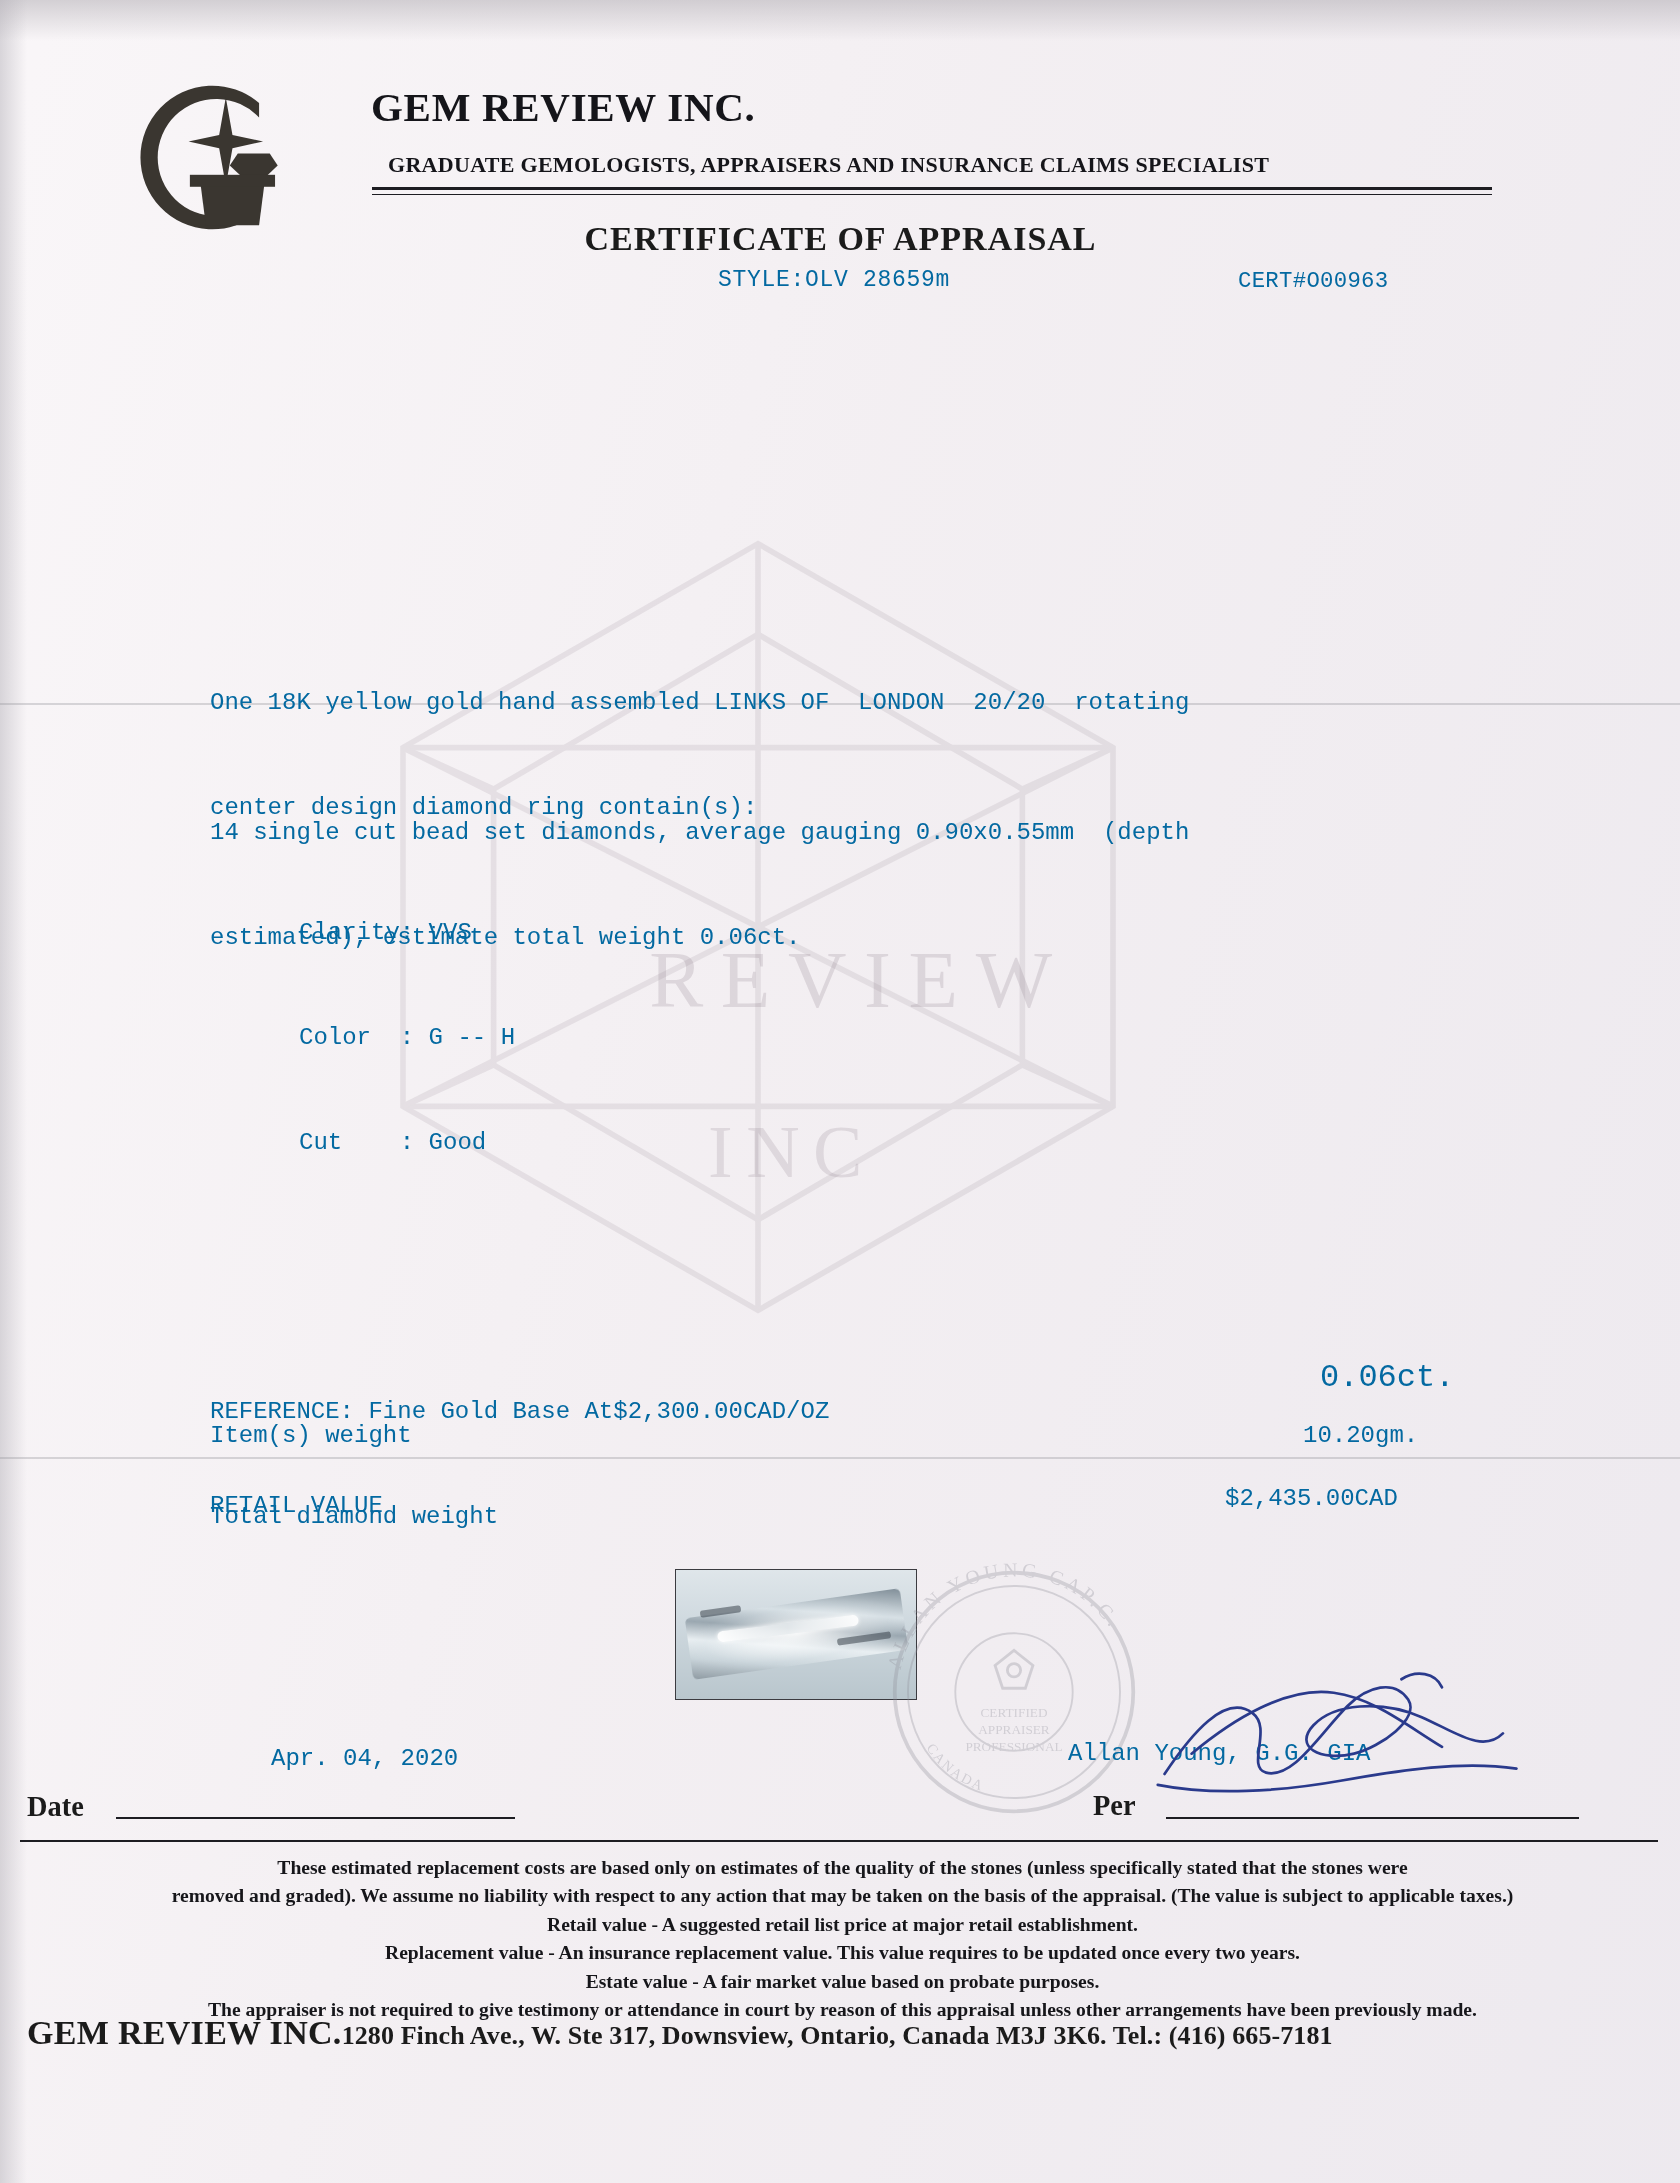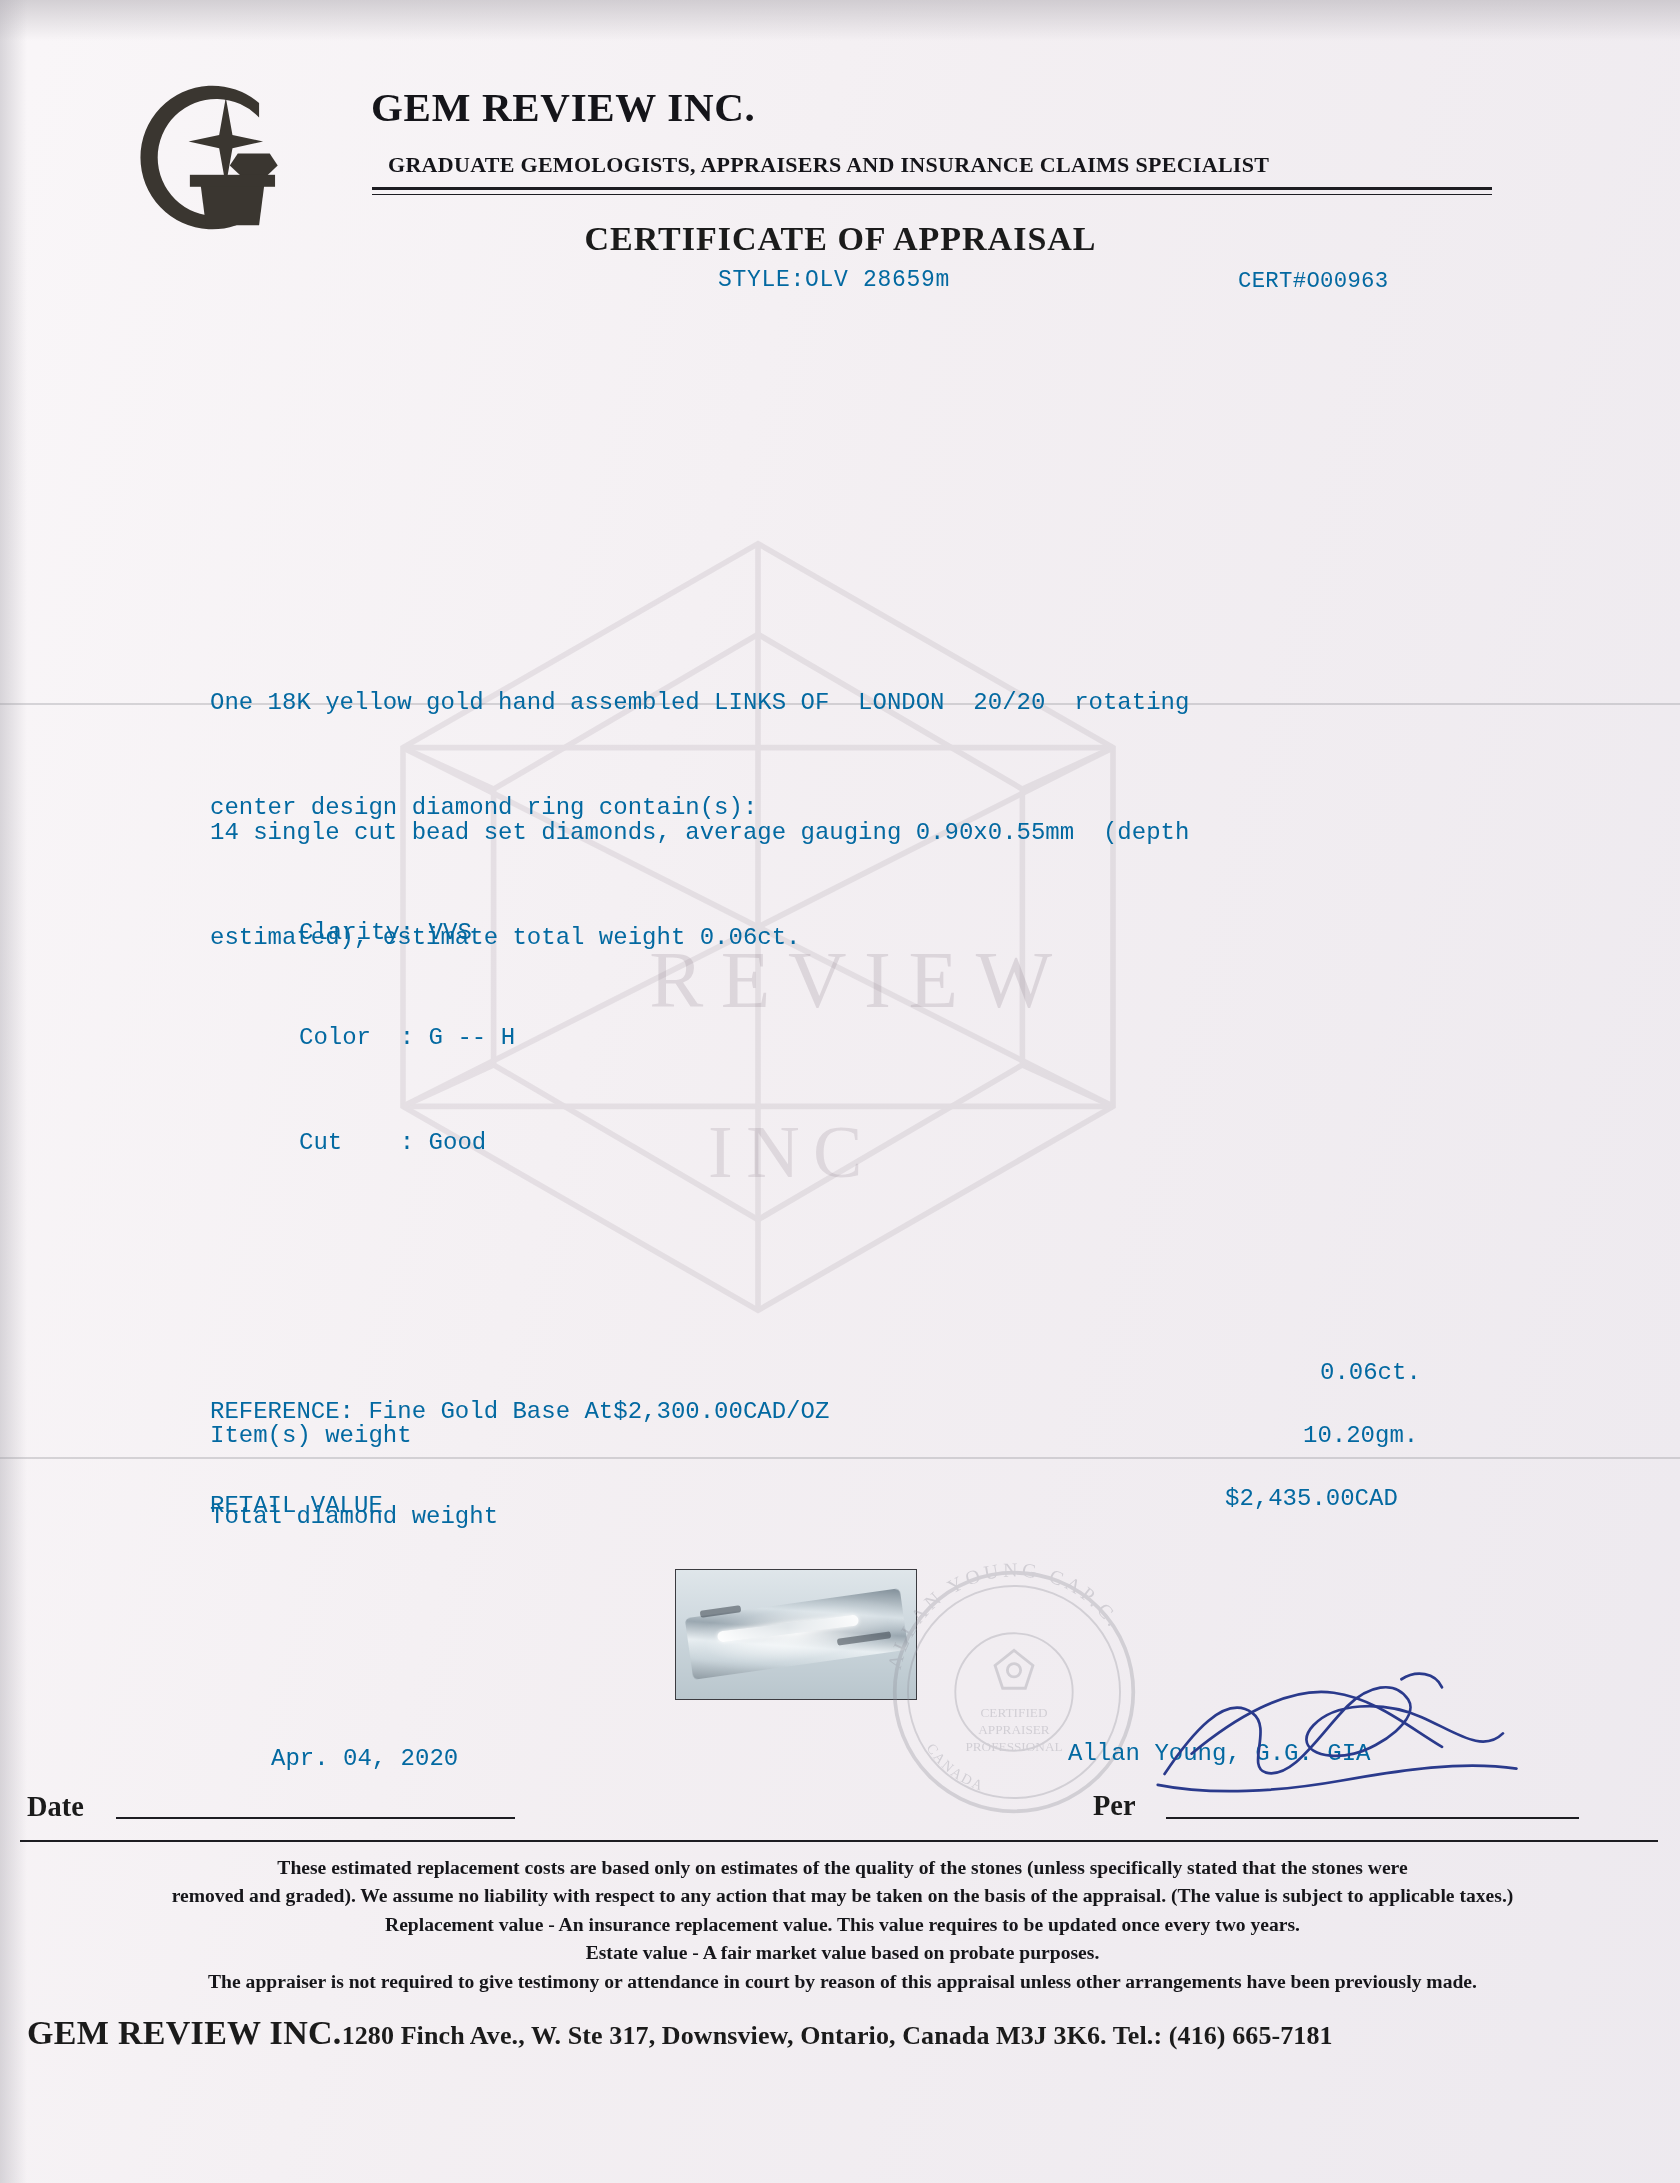--- a/index.html
+++ b/index.html
@@ -201,21 +201,21 @@
   .label-retail {
     position: absolute;
     left: 210px;
     top: 1492px;
     font-size: 24px;
   }
   .val-dia-weight {
     position: absolute;
     left: 1320px;
     top: 1359px;
-    font-size: 24px;
+    font-size: 32px;
   }
   .val-item-weight {
     position: absolute;
     left: 1303px;
     top: 1422px;
     font-size: 24px;
   }
   .val-retail {
     position: absolute;
     left: 1225px;
@@ -513,20 +513,21 @@
 
   <div class="lbl-date">Date</div>
   <div class="line-date"></div>
   <div class="lbl-per">Per</div>
   <div class="line-per"></div>
   <div class="rule-footer-top"></div>
 
   <div class="disclaimer">
     <div>These estimated replacement costs are based only on estimates of the  quality of the stones (unless specifically stated that the stones were</div>
     <div>removed and graded). We assume no liability with respect to any action that may be taken on the basis of the appraisal. (The value is subject to applicable taxes.)</div>
+    <div>Retail value - A suggested retail list price at major retail establishment.</div>
     <div>Replacement value - An insurance replacement value. This value requires to be updated once every two years.</div>
     <div>Estate value - A fair market value based on probate purposes.</div>
     <div>The appraiser is not required to give testimony or attendance in court by reason of this appraisal unless other arrangements have been previously made.</div>
   </div>
 
   <div class="footer-bar">
     <span class="footer-brand">GEM REVIEW INC.</span><span class="footer-addr">1280 Finch Ave., W. Ste 317, Downsview, Ontario, Canada M3J 3K6.  Tel.: (416) 665-7181</span>
   </div>
 
 </div>

